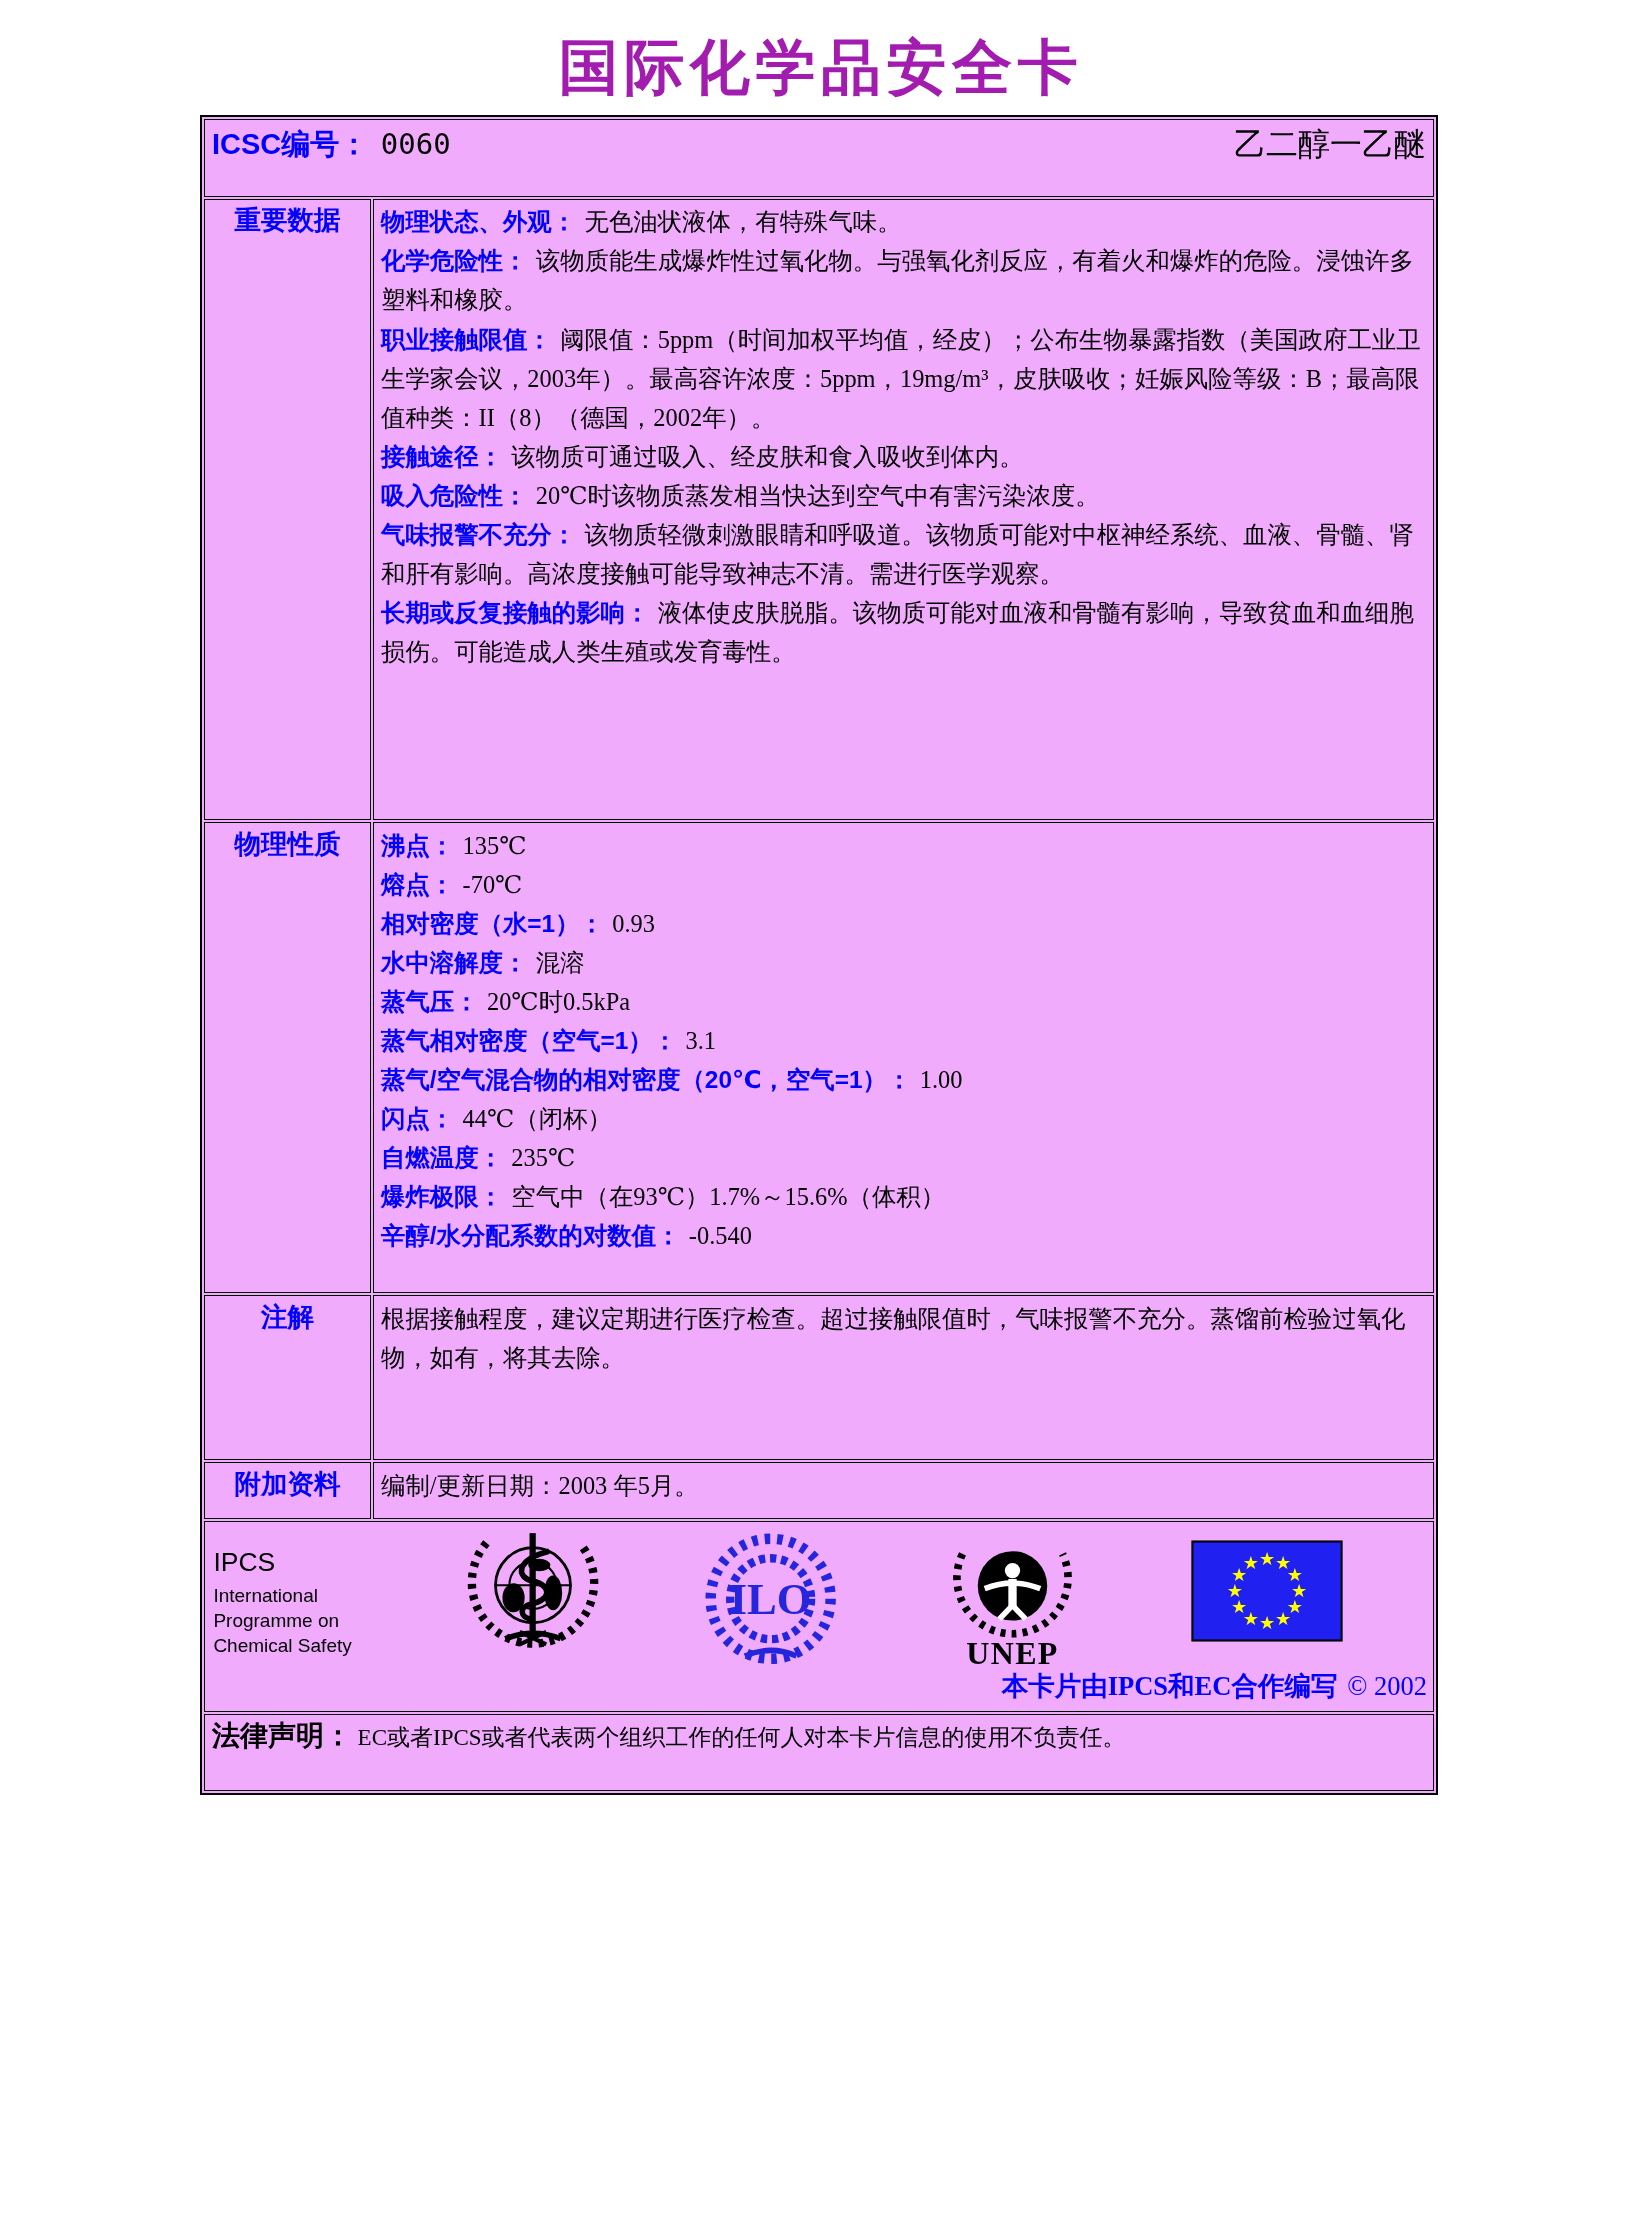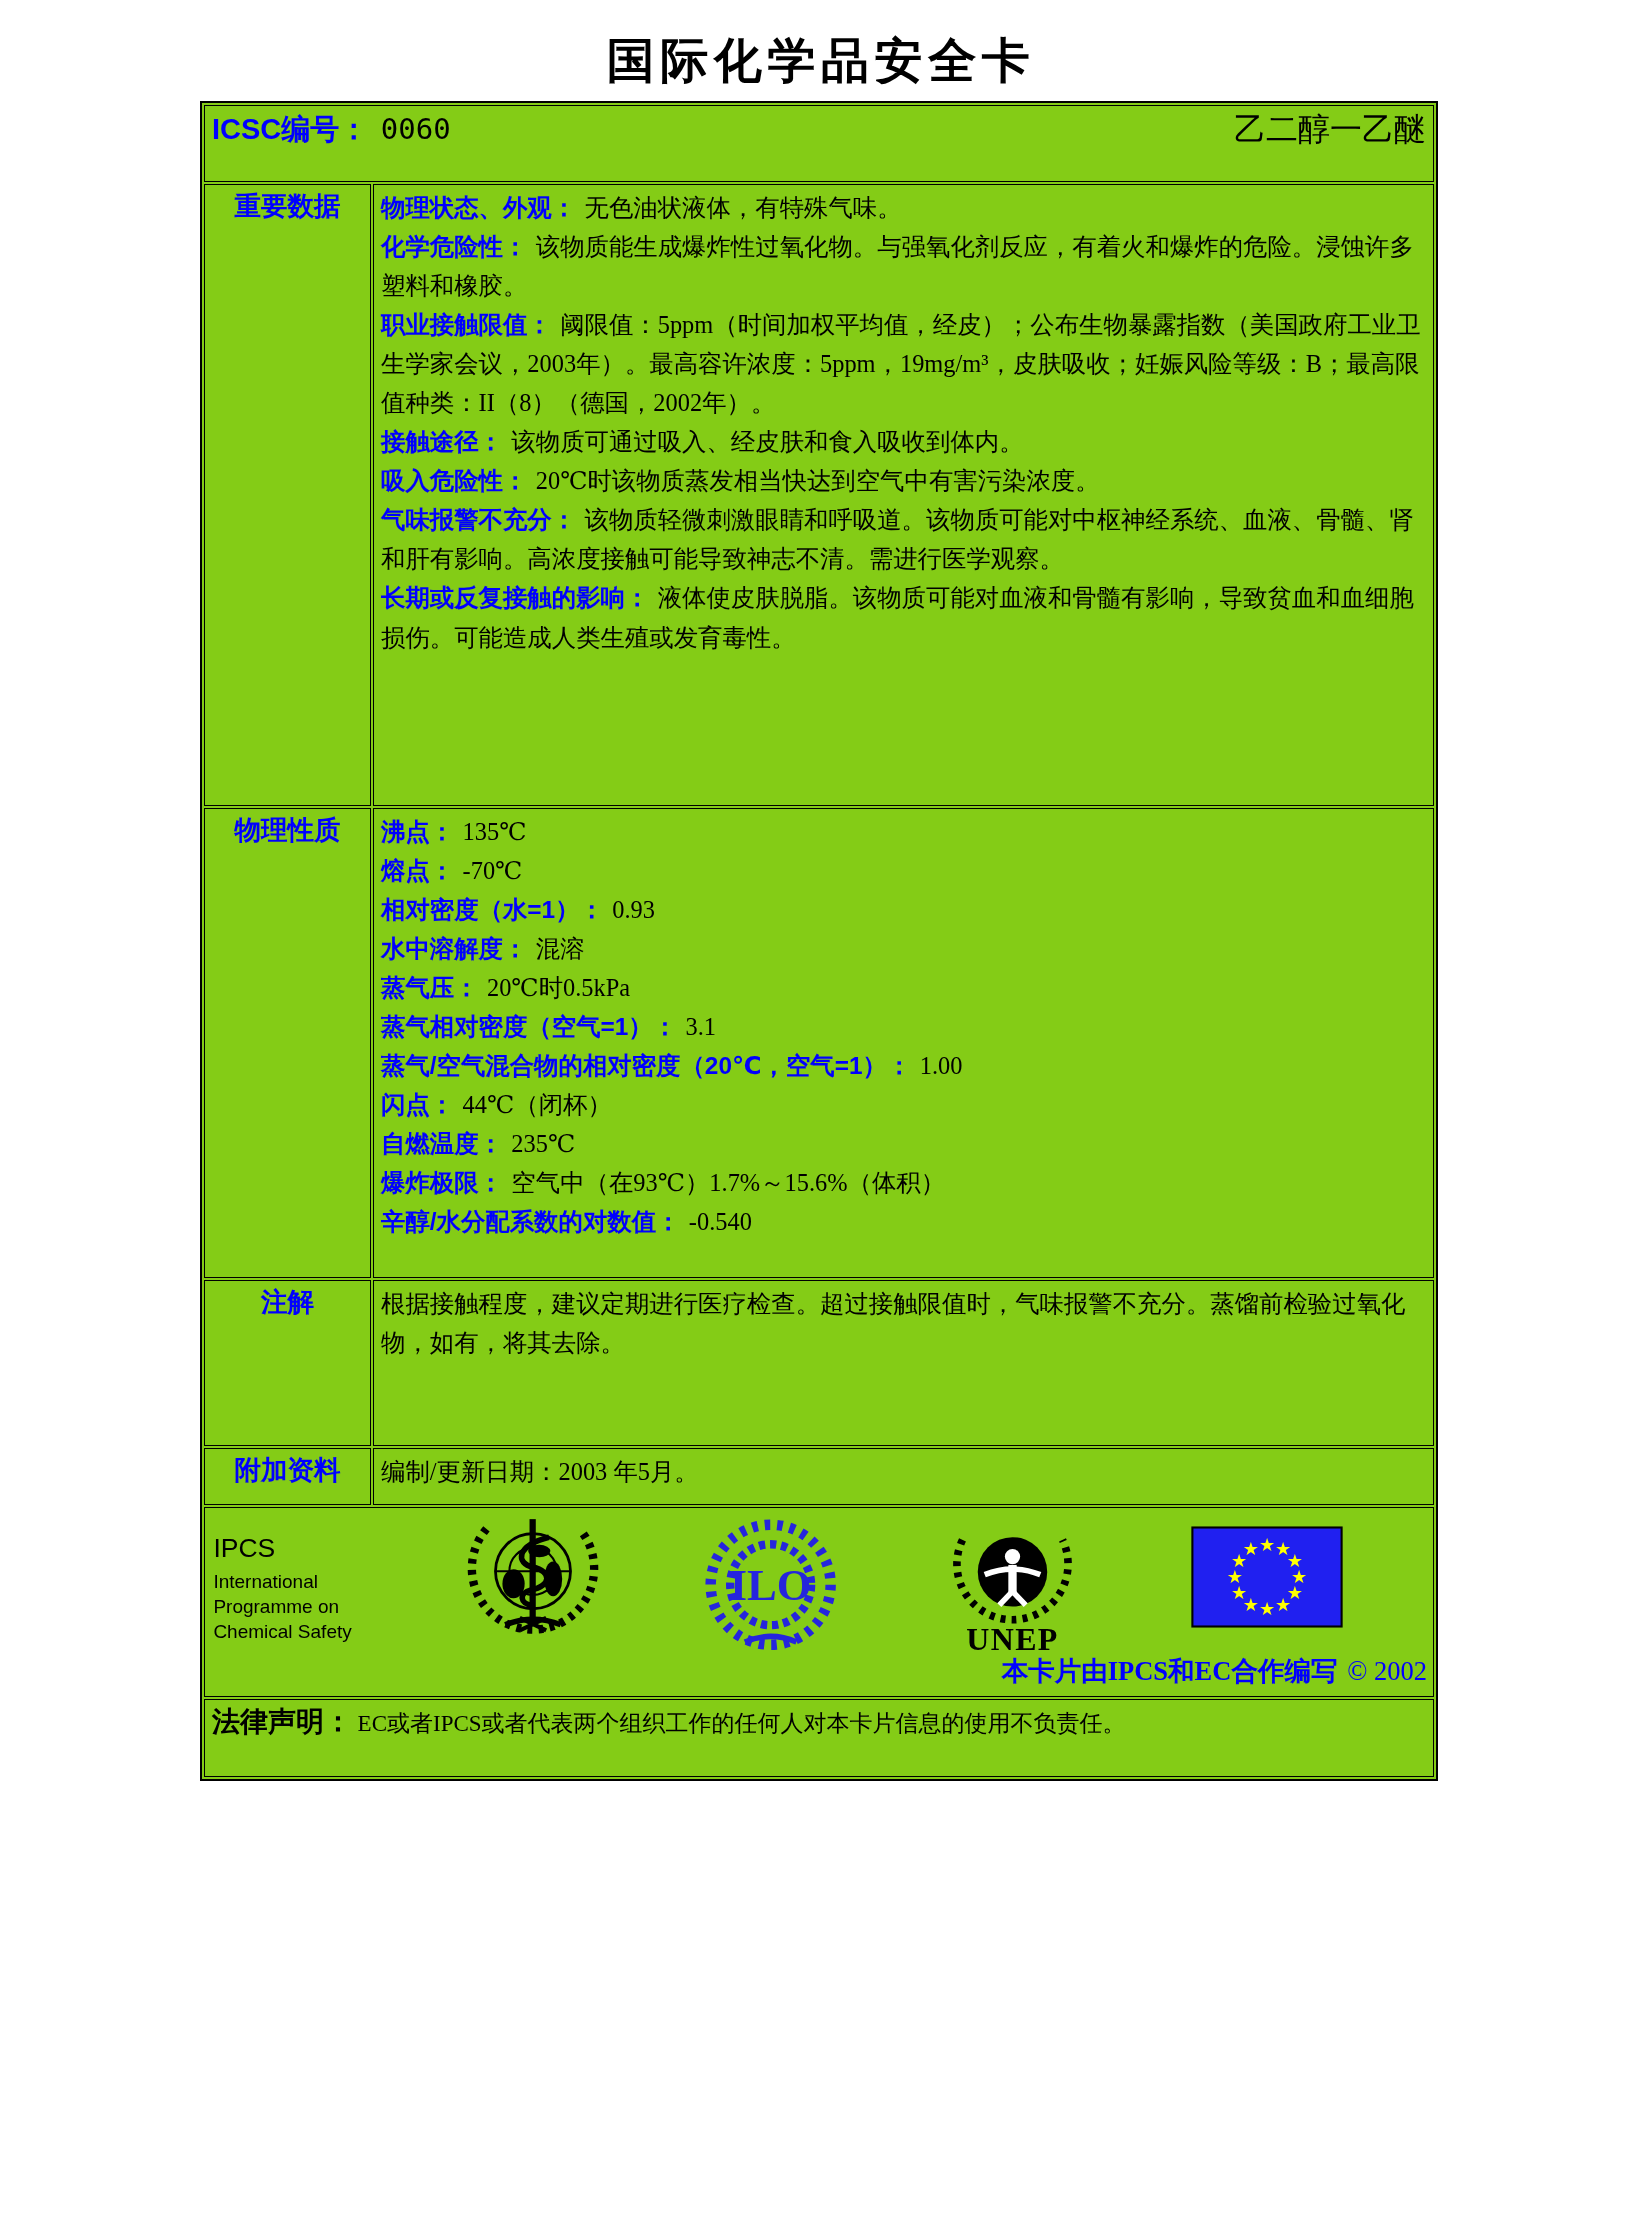--- a/index.html
+++ b/index.html
@@ -6,30 +6,30 @@
   body{
     width:1644px;height:2239px;position:relative;overflow:hidden;
     font-family:"Liberation Serif","DejaVu Serif",serif;
     color:#000;
   }
   .title{
     margin:32px 0 0 202px;width:1238px;
     text-align:center;
     font-family:"Liberation Serif","DejaVu Serif",serif;
     font-weight:bold;
-    font-size:48px;line-height:1.2;
+    font-size:60px;line-height:1.2;
     letter-spacing:5.6px;
-    color:#000000;
+    color:#a21caf;
   }
   table.card{
     margin:11px 0 0 200px;
     width:1238px;table-layout:fixed;
     border-collapse:separate;border-spacing:2.8px;
     border:2.1px solid #000;
-    background:#84cc16;
+    background:#f0abfc;
   }
   table.card td{
     border:1.4px solid #000;
     vertical-align:top;
     padding:2.8px 7px;
   }
   col.c-label{width:167px;}
   
   td.header-cell{
     height:70px;vertical-align:middle;padding:0 9.8px;

